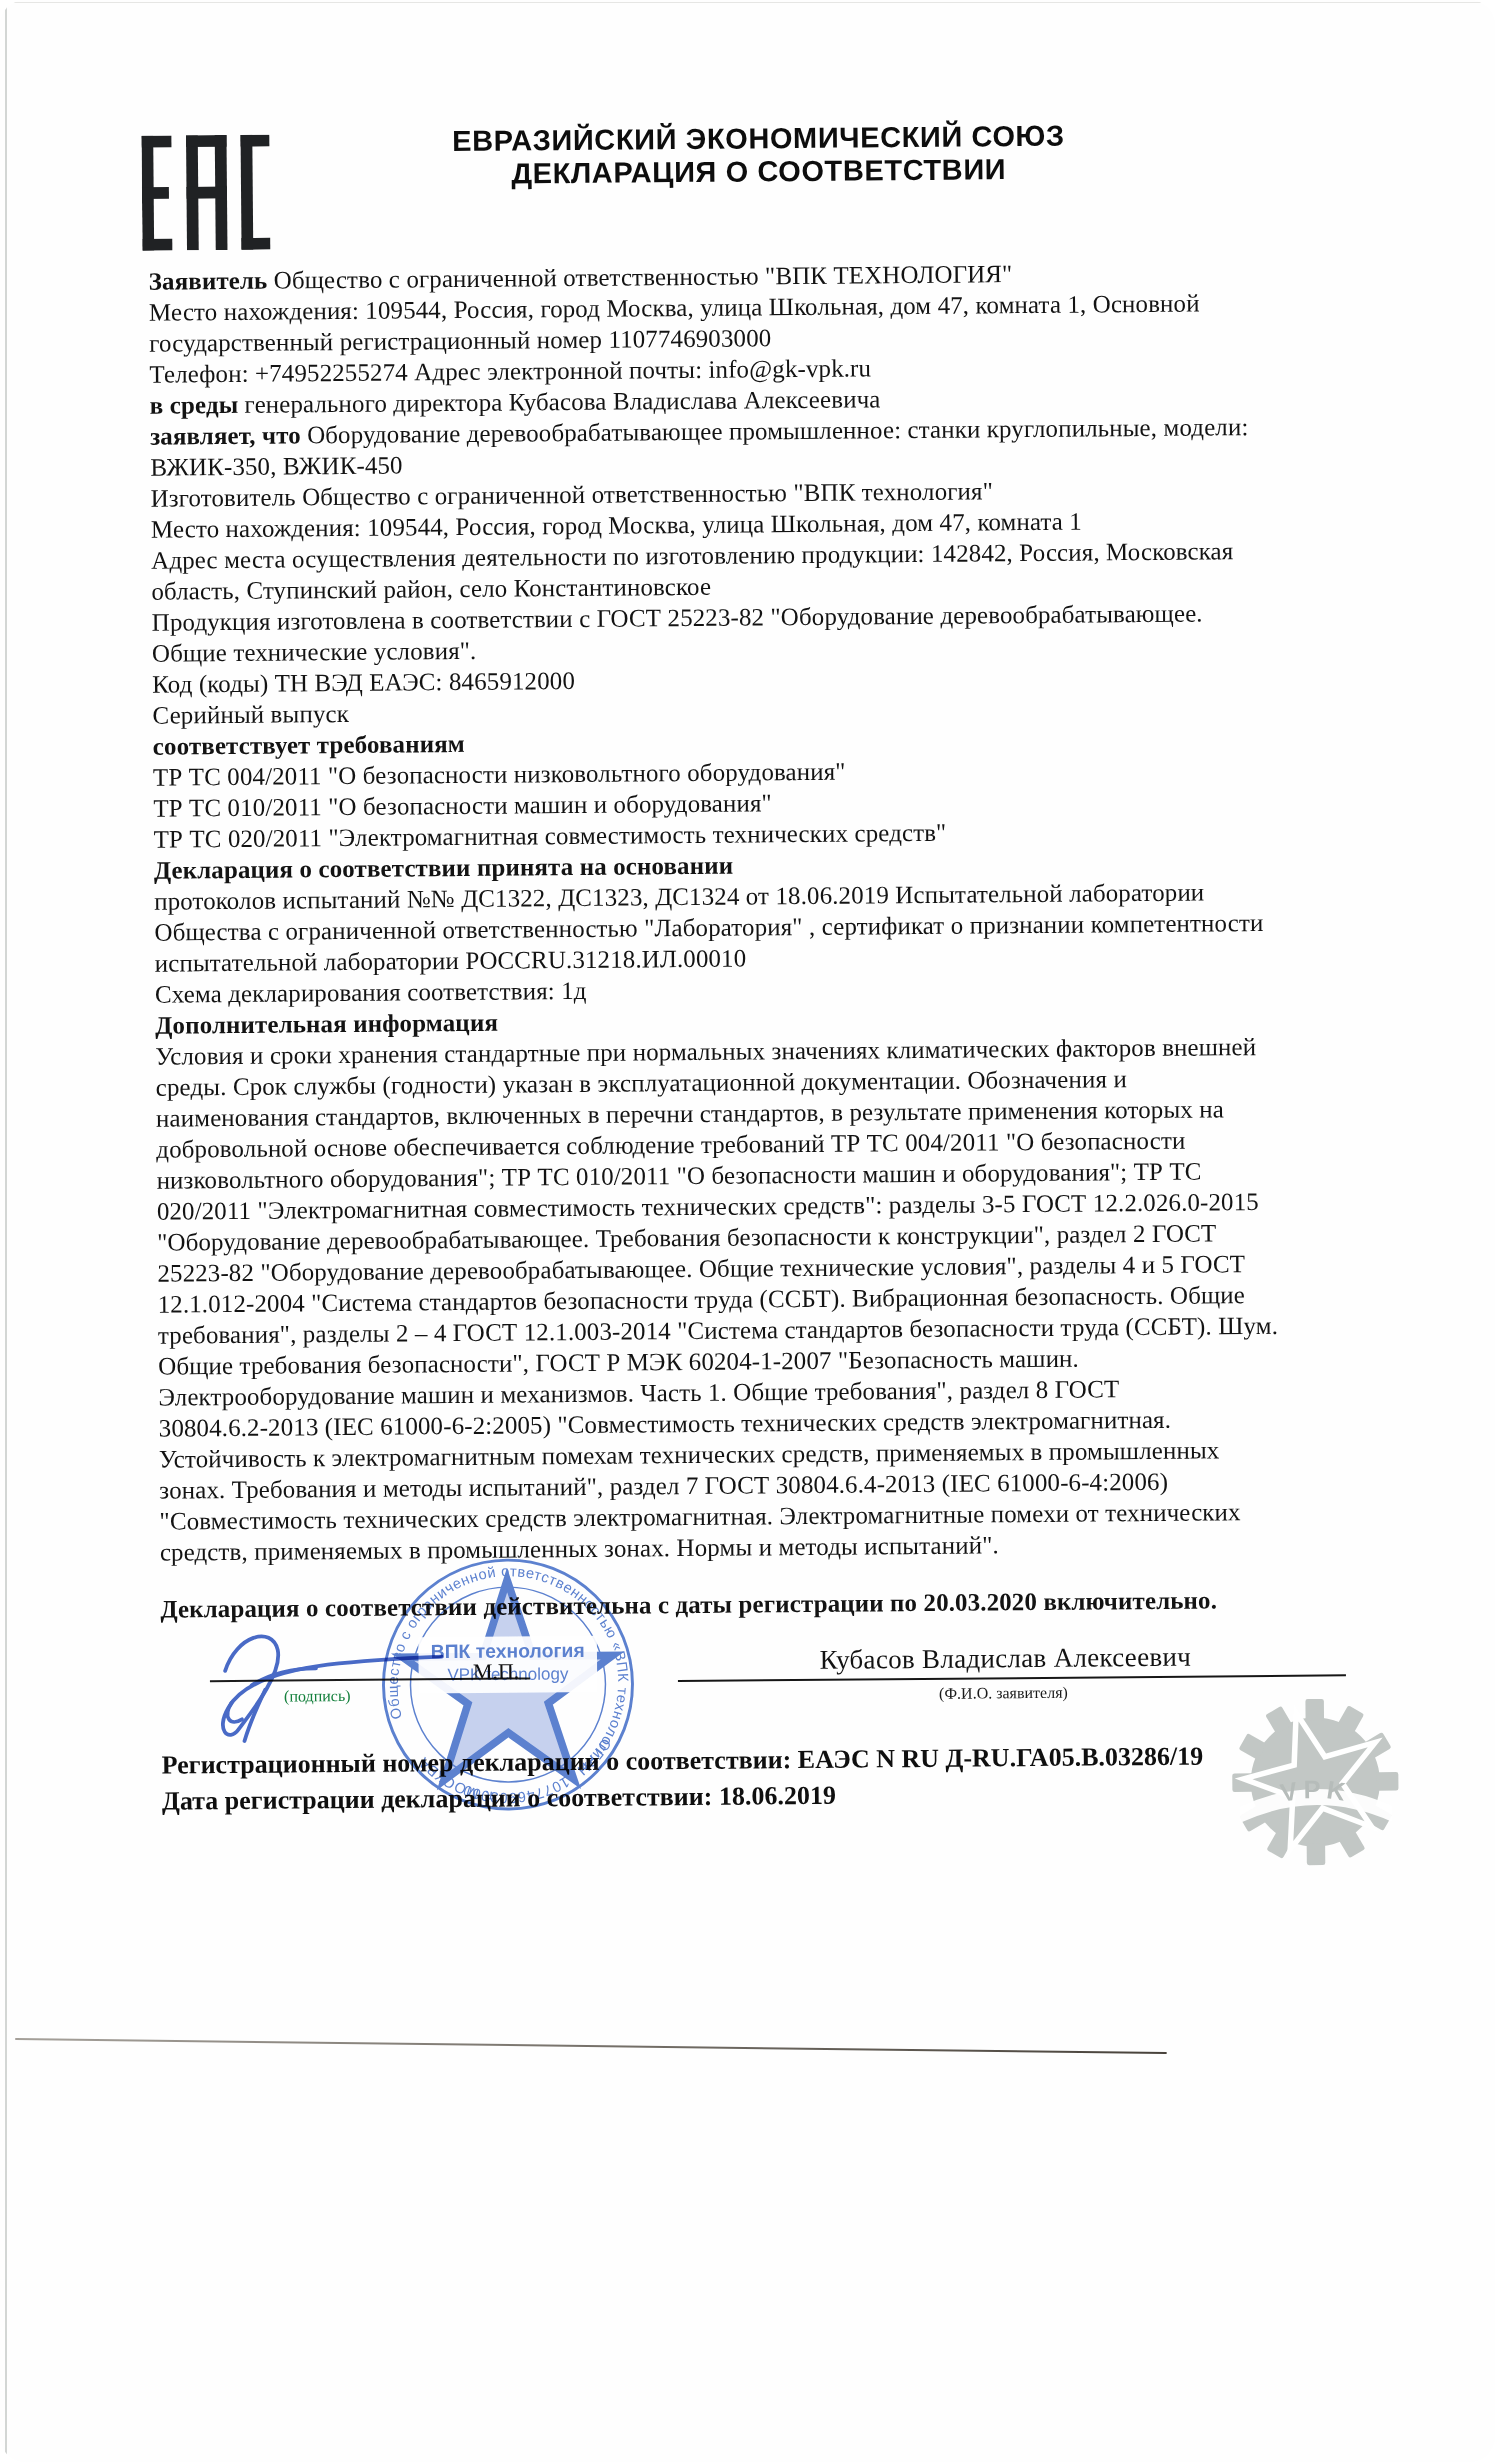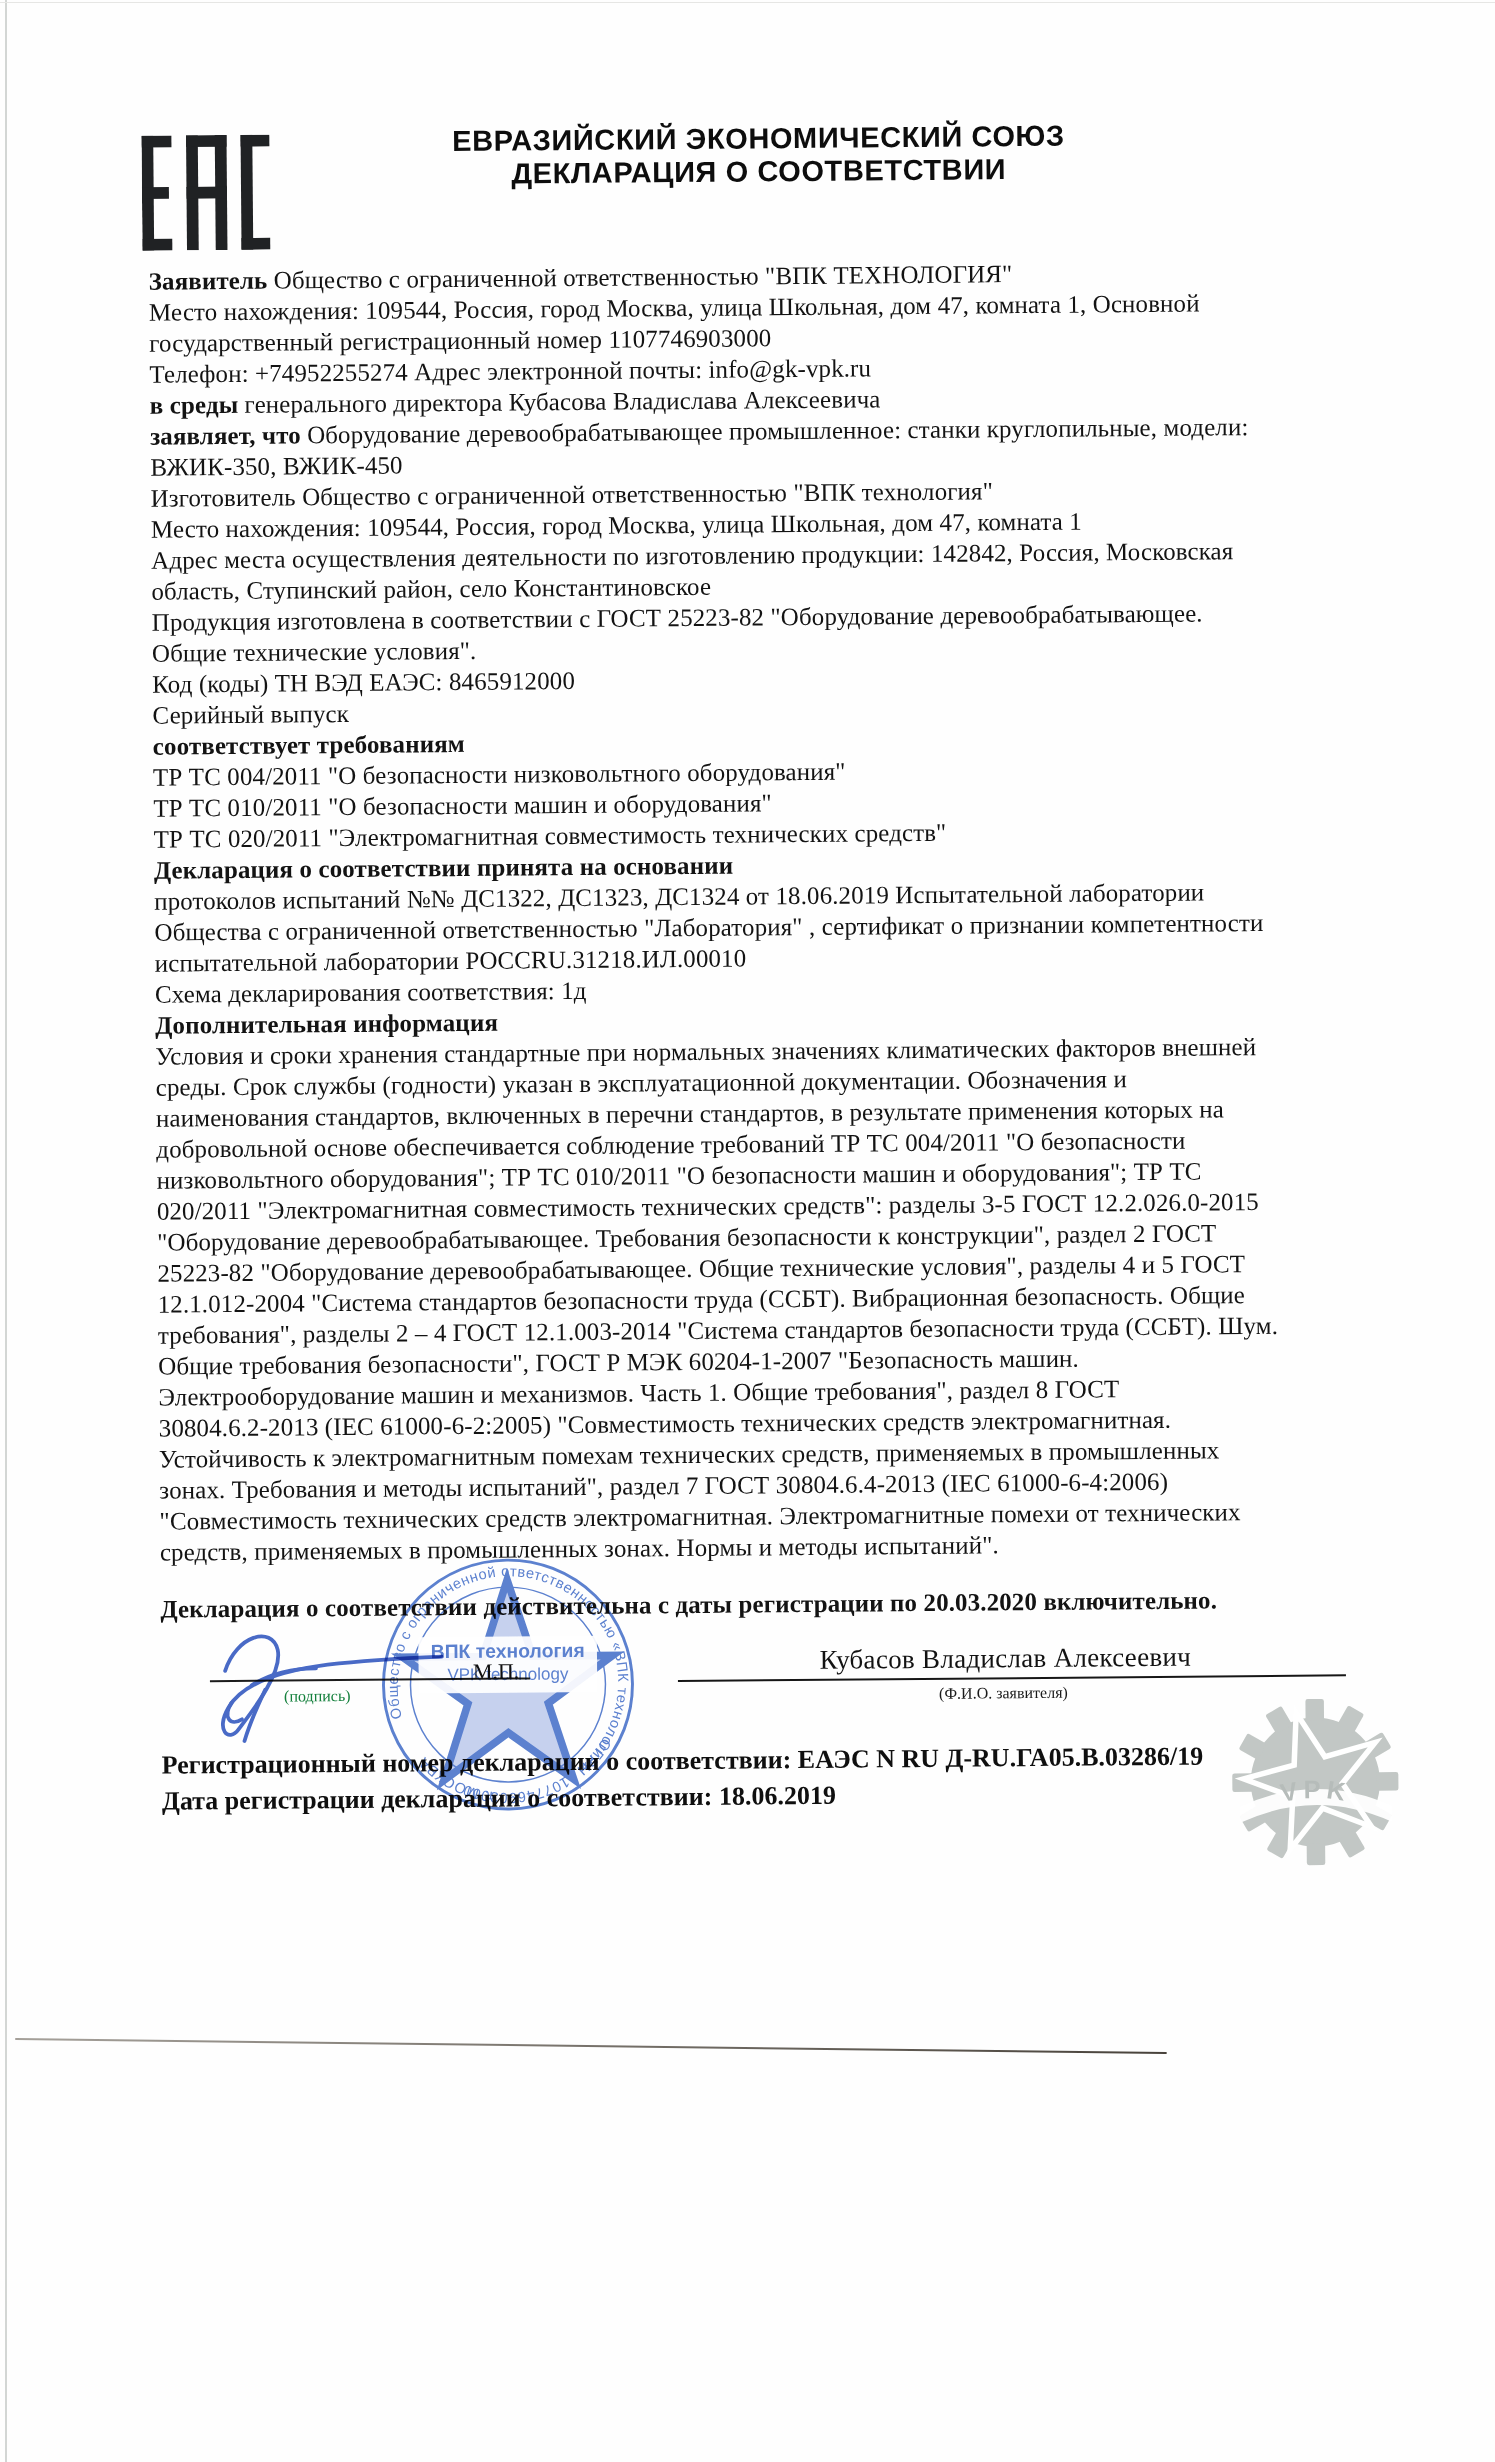--- a/index.html
+++ b/index.html
@@ -3,21 +3,21 @@
 <meta charset="utf-8">
 <style>
   html,body{margin:0;padding:0;}
   body{
     width:1495px;height:2462px;
     background:#ffffff;
     font-family:"Liberation Serif", serif;
     color:#131313;
     overflow:hidden;
   }
-  .page{position:relative;width:1495px;height:2462px;background:#fefefe;overflow:hidden;}
+  .page{position:relative;width:1495px;height:2462px;background:#fefefe;overflow:hidden;border-radius:25px;}
   
   .edge-left{position:absolute;left:5.3px;top:0;width:1.8px;height:2462px;background:#d3d6d4;}
   .edge-top{position:absolute;left:0;top:2.3px;width:1495px;height:1.2px;background:#e6e6e4;}
   .crease{
     position:absolute;left:14.7px;top:2038px;width:1152px;height:1.8px;
     background:linear-gradient(to right, rgba(92,84,72,.55), rgba(62,56,48,.95));
     transform:rotate(0.7deg);transform-origin:left center;border-radius:1.2px;
   }
   
   .content{position:absolute;inset:0;transform:rotate(-0.5deg);transform-origin:0 50%;}

